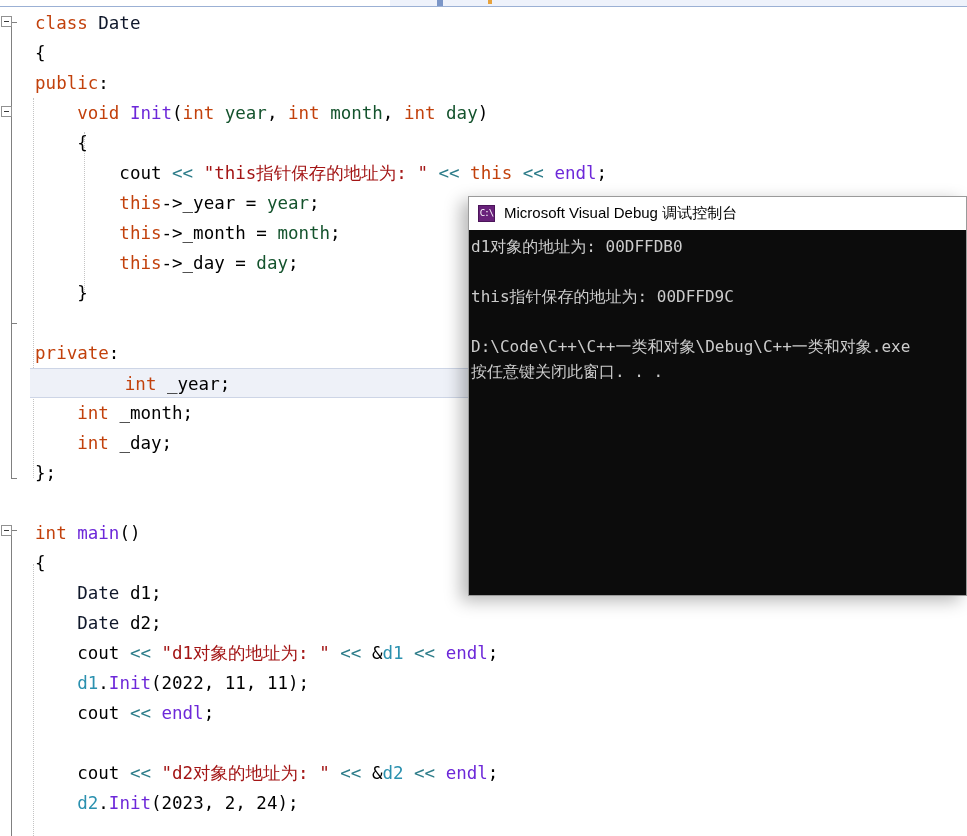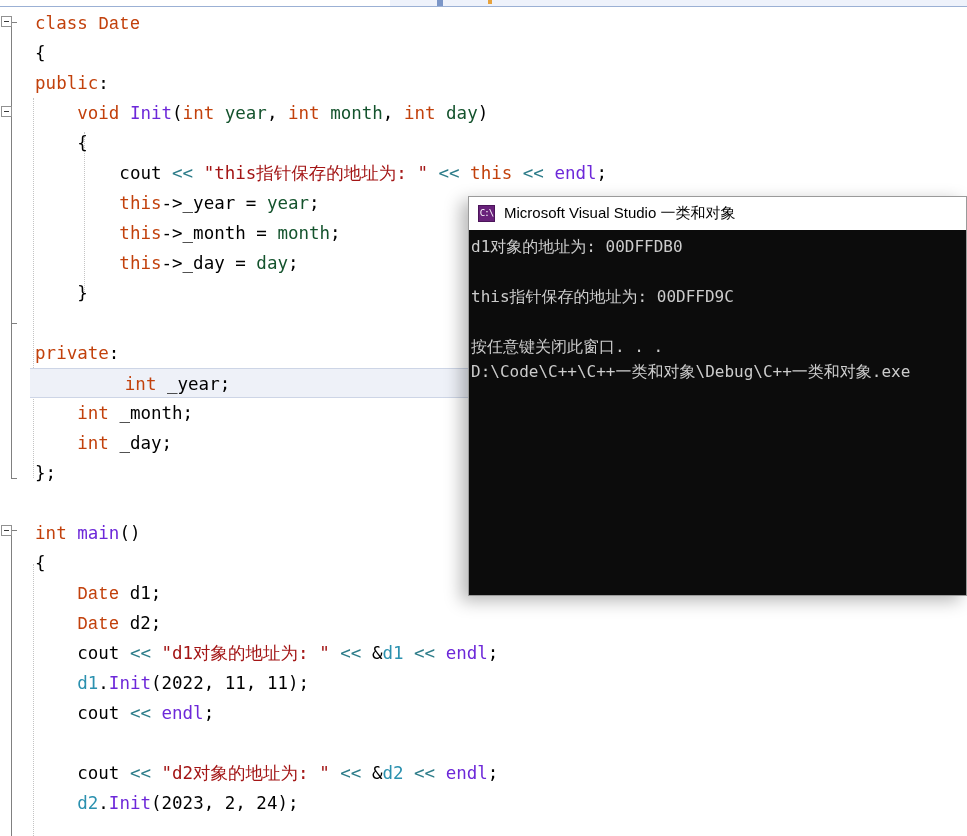--- a/index.html
+++ b/index.html
@@ -112,21 +112,21 @@
     background: #eef1f8;
     border-top: 1px solid #cdd5e6;
     border-bottom: 1px solid #cdd5e6;
     box-sizing: border-box;
     margin-left: 30px;
     padding-left: 0px;
     width: 937px;
   }
 
   .kw   { color: #c2410c; }        
-  .type { color: #c2410c; font-family: Liberation Mono, monospace; }        
+  .type { color: #0f172a; }        
   .fn   { color: #6d28d9; }        
   .var  { color: #14532d; }        
   .obj  { color: #2b91af; }        
   .str  { color: #a31515; }        
   .op   { color: #2e7d8a; }
   .pl   { color: #000000; }        
 
   
   #console-window {
     position: absolute;
@@ -209,16 +209,16 @@
   <div class="indent-guide" style="left:33px; top:90px; height:380px;"></div>
   <div class="indent-guide" style="left:84px; top:124px; height:160px;"></div>
   <div class="indent-guide" style="left:33px; top:556px; height:272px;"></div>
 
   <div id="code"><div class="line"><span>  </span><span class="kw">class </span><span class="type">Date</span></div><div class="line"><span>  </span><span class="pl">{</span></div><div class="line"><span>  </span><span class="kw">public</span><span class="pl">:</span></div><div class="line"><span>      </span><span class="kw">void </span><span class="fn">Init</span><span class="pl">(</span><span class="kw">int </span><span class="var">year</span><span class="pl">, </span><span class="kw">int </span><span class="var">month</span><span class="pl">, </span><span class="kw">int </span><span class="var">day</span><span class="pl">)</span></div><div class="line"><span>      </span><span class="pl">{</span></div><div class="line"><span>          </span><span class="pl">cout </span><span class="op">&lt;&lt; </span><span class="str">"this指针保存的地址为: "</span><span class="pl"> </span><span class="op">&lt;&lt; </span><span class="kw">this</span><span class="pl"> </span><span class="op">&lt;&lt; </span><span class="fn">endl</span><span class="pl">;</span></div><div class="line"><span>          </span><span class="kw">this</span><span class="pl">-&gt;_year = </span><span class="var">year</span><span class="pl">;</span></div><div class="line"><span>          </span><span class="kw">this</span><span class="pl">-&gt;_month = </span><span class="var">month</span><span class="pl">;</span></div><div class="line"><span>          </span><span class="kw">this</span><span class="pl">-&gt;_day = </span><span class="var">day</span><span class="pl">;</span></div><div class="line"><span>      </span><span class="pl">}</span></div><div class="line"><span>  </span></div><div class="line"><span>  </span><span class="kw">private</span><span class="pl">:</span></div><div class="line line-hl"><span>         </span><span class="kw">int </span><span class="pl">_year;</span></div><div class="line"><span>      </span><span class="kw">int </span><span class="pl">_month;</span></div><div class="line"><span>      </span><span class="kw">int </span><span class="pl">_day;</span></div><div class="line"><span>  </span><span class="pl">};</span></div><div class="line"><span>  </span></div><div class="line"><span>  </span><span class="kw">int </span><span class="fn">main</span><span class="pl">()</span></div><div class="line"><span>  </span><span class="pl">{</span></div><div class="line"><span>      </span><span class="type">Date </span><span class="pl">d1;</span></div><div class="line"><span>      </span><span class="type">Date </span><span class="pl">d2;</span></div><div class="line"><span>      </span><span class="pl">cout </span><span class="op">&lt;&lt; </span><span class="str">"d1对象的地址为: "</span><span class="pl"> </span><span class="op">&lt;&lt; </span><span class="pl">&amp;</span><span class="obj">d1</span><span class="pl"> </span><span class="op">&lt;&lt; </span><span class="fn">endl</span><span class="pl">;</span></div><div class="line"><span>      </span><span class="obj">d1</span><span class="pl">.</span><span class="fn">Init</span><span class="pl">(2022, 11, 11);</span></div><div class="line"><span>      </span><span class="pl">cout </span><span class="op">&lt;&lt; </span><span class="fn">endl</span><span class="pl">;</span></div><div class="line"><span>      </span></div><div class="line"><span>      </span><span class="pl">cout </span><span class="op">&lt;&lt; </span><span class="str">"d2对象的地址为: "</span><span class="pl"> </span><span class="op">&lt;&lt; </span><span class="pl">&amp;</span><span class="obj">d2</span><span class="pl"> </span><span class="op">&lt;&lt; </span><span class="fn">endl</span><span class="pl">;</span></div><div class="line"><span>      </span><span class="obj">d2</span><span class="pl">.</span><span class="fn">Init</span><span class="pl">(2023, 2, 24);</span></div></div>
 </div>
 
 <div id="console-window">
   <div id="console-titlebar">
     <div id="console-icon">C:\</div>
-    <div id="console-title-text">Microsoft Visual Studio 一类和对象</div>
+    <div id="console-title-text">Microsoft Visual Debug 调试控制台</div>
   </div>
-  <div id="console-body"><div class="cline">d1对象的地址为: 00DFFDB0</div><div class="cblank"></div><div class="cline">this指针保存的地址为: 00DFFD9C</div><div class="cblank"></div><div class="cline">按任意键关闭此窗口. . .</div><div class="cline">D:\Code\C++\C++一类和对象\Debug\C++一类和对象.exe</div></div>
+  <div id="console-body"><div class="cline">d1对象的地址为: 00DFFDB0</div><div class="cblank"></div><div class="cline">this指针保存的地址为: 00DFFD9C</div><div class="cblank"></div><div class="cline">D:\Code\C++\C++一类和对象\Debug\C++一类和对象.exe</div><div class="cline">按任意键关闭此窗口. . .</div></div>
 </div>
 
 </body></html>

